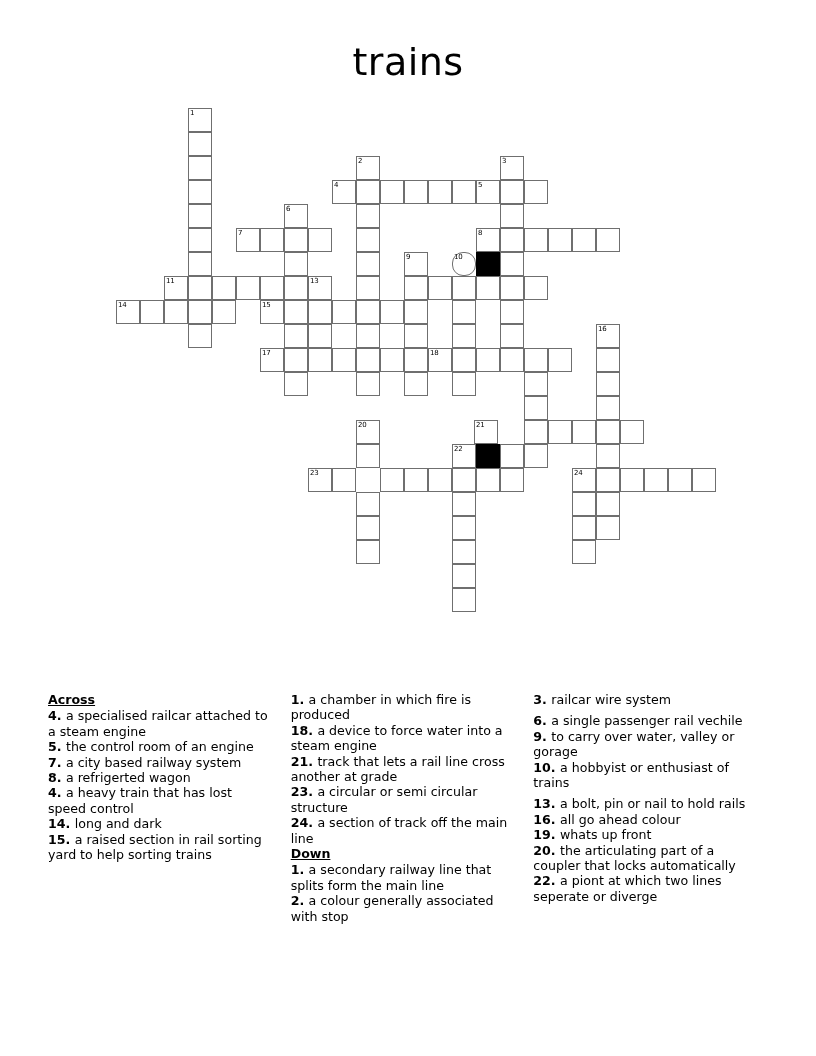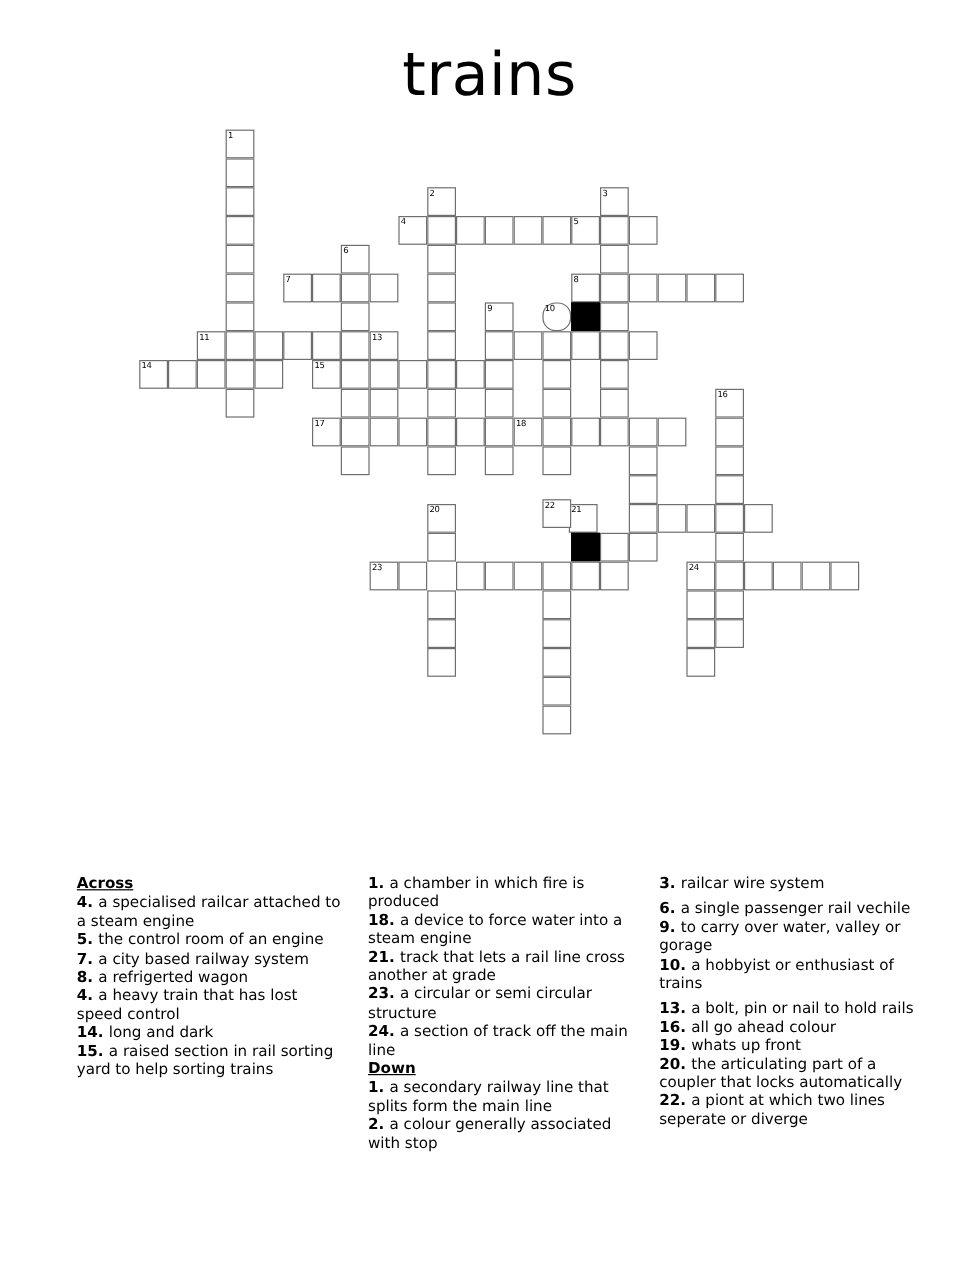--- a/index.html
+++ b/index.html
@@ -12,21 +12,21 @@
     color: #000000;
     position: relative;
     overflow: hidden;
   }
   #puzzle-title {
     position: absolute;
     top: 34px;
     left: 0;
     width: 816px;
     text-align: center;
-    font-size: 50px;
+    font-size: 38px;
     font-weight: 400;
     letter-spacing: 0.5px;
     line-height: 56px;
     font-family: "DejaVu Sans", sans-serif;
   }
   #grid-area {
     position: absolute;
     left: 0;
     top: 0;
     width: 816px;
@@ -49,26 +49,25 @@
     top: 0px;
     font-size: 7px;
     line-height: 8px;
     font-family: "DejaVu Sans", sans-serif;
     color: #000000;
     letter-spacing: -0.3px;
   }
   #clues {
     position: absolute;
     left: 48px;
-    top: 728px;
+    top: 692px;
     width: 724px;
     height: 280px;
     display: flex;
     gap: 4px;
-    margin-left: 16px;
   }
   .clue-col {
     width: 241px;
     padding-right: 14px;
     font-size: 12.6px;
     line-height: 15.4px;
     font-family: "DejaVu Sans", sans-serif;
   }
   .section-head {
     font-weight: bold;
@@ -233,21 +232,21 @@
     <div class="cell" style="left: 356px; top: 444px;"></div>
     <div class="cell" style="left: 356px; top: 492px;"></div>
     <div class="cell" style="left: 356px; top: 516px;"></div>
     <div class="cell" style="left: 356px; top: 540px;"></div>
     <div class="cell" style="left: 474px; top: 420px;">
       <span class="num">21</span>
     </div>
     <div class="cell" style="left: 548px; top: 420px;"></div>
     <div class="cell" style="left: 572px; top: 420px;"></div>
     <div class="cell" style="left: 620px; top: 420px;"></div>
-    <div class="cell" style="left: 452px; top: 416px;">
+    <div class="cell" style="left: 452px; top: 444px;">
       <span class="num">22</span>
     </div>
     <div class="cell blocked" style="left: 476px; top: 444px;"></div>
     <div class="cell" style="left: 500px; top: 444px;"></div>
     <div class="cell" style="left: 308px; top: 468px;">
       <span class="num">23</span>
     </div>
     <div class="cell" style="left: 332px; top: 468px;"></div>
     <div class="cell" style="left: 380px; top: 468px;"></div>
     <div class="cell" style="left: 404px; top: 468px;"></div>

